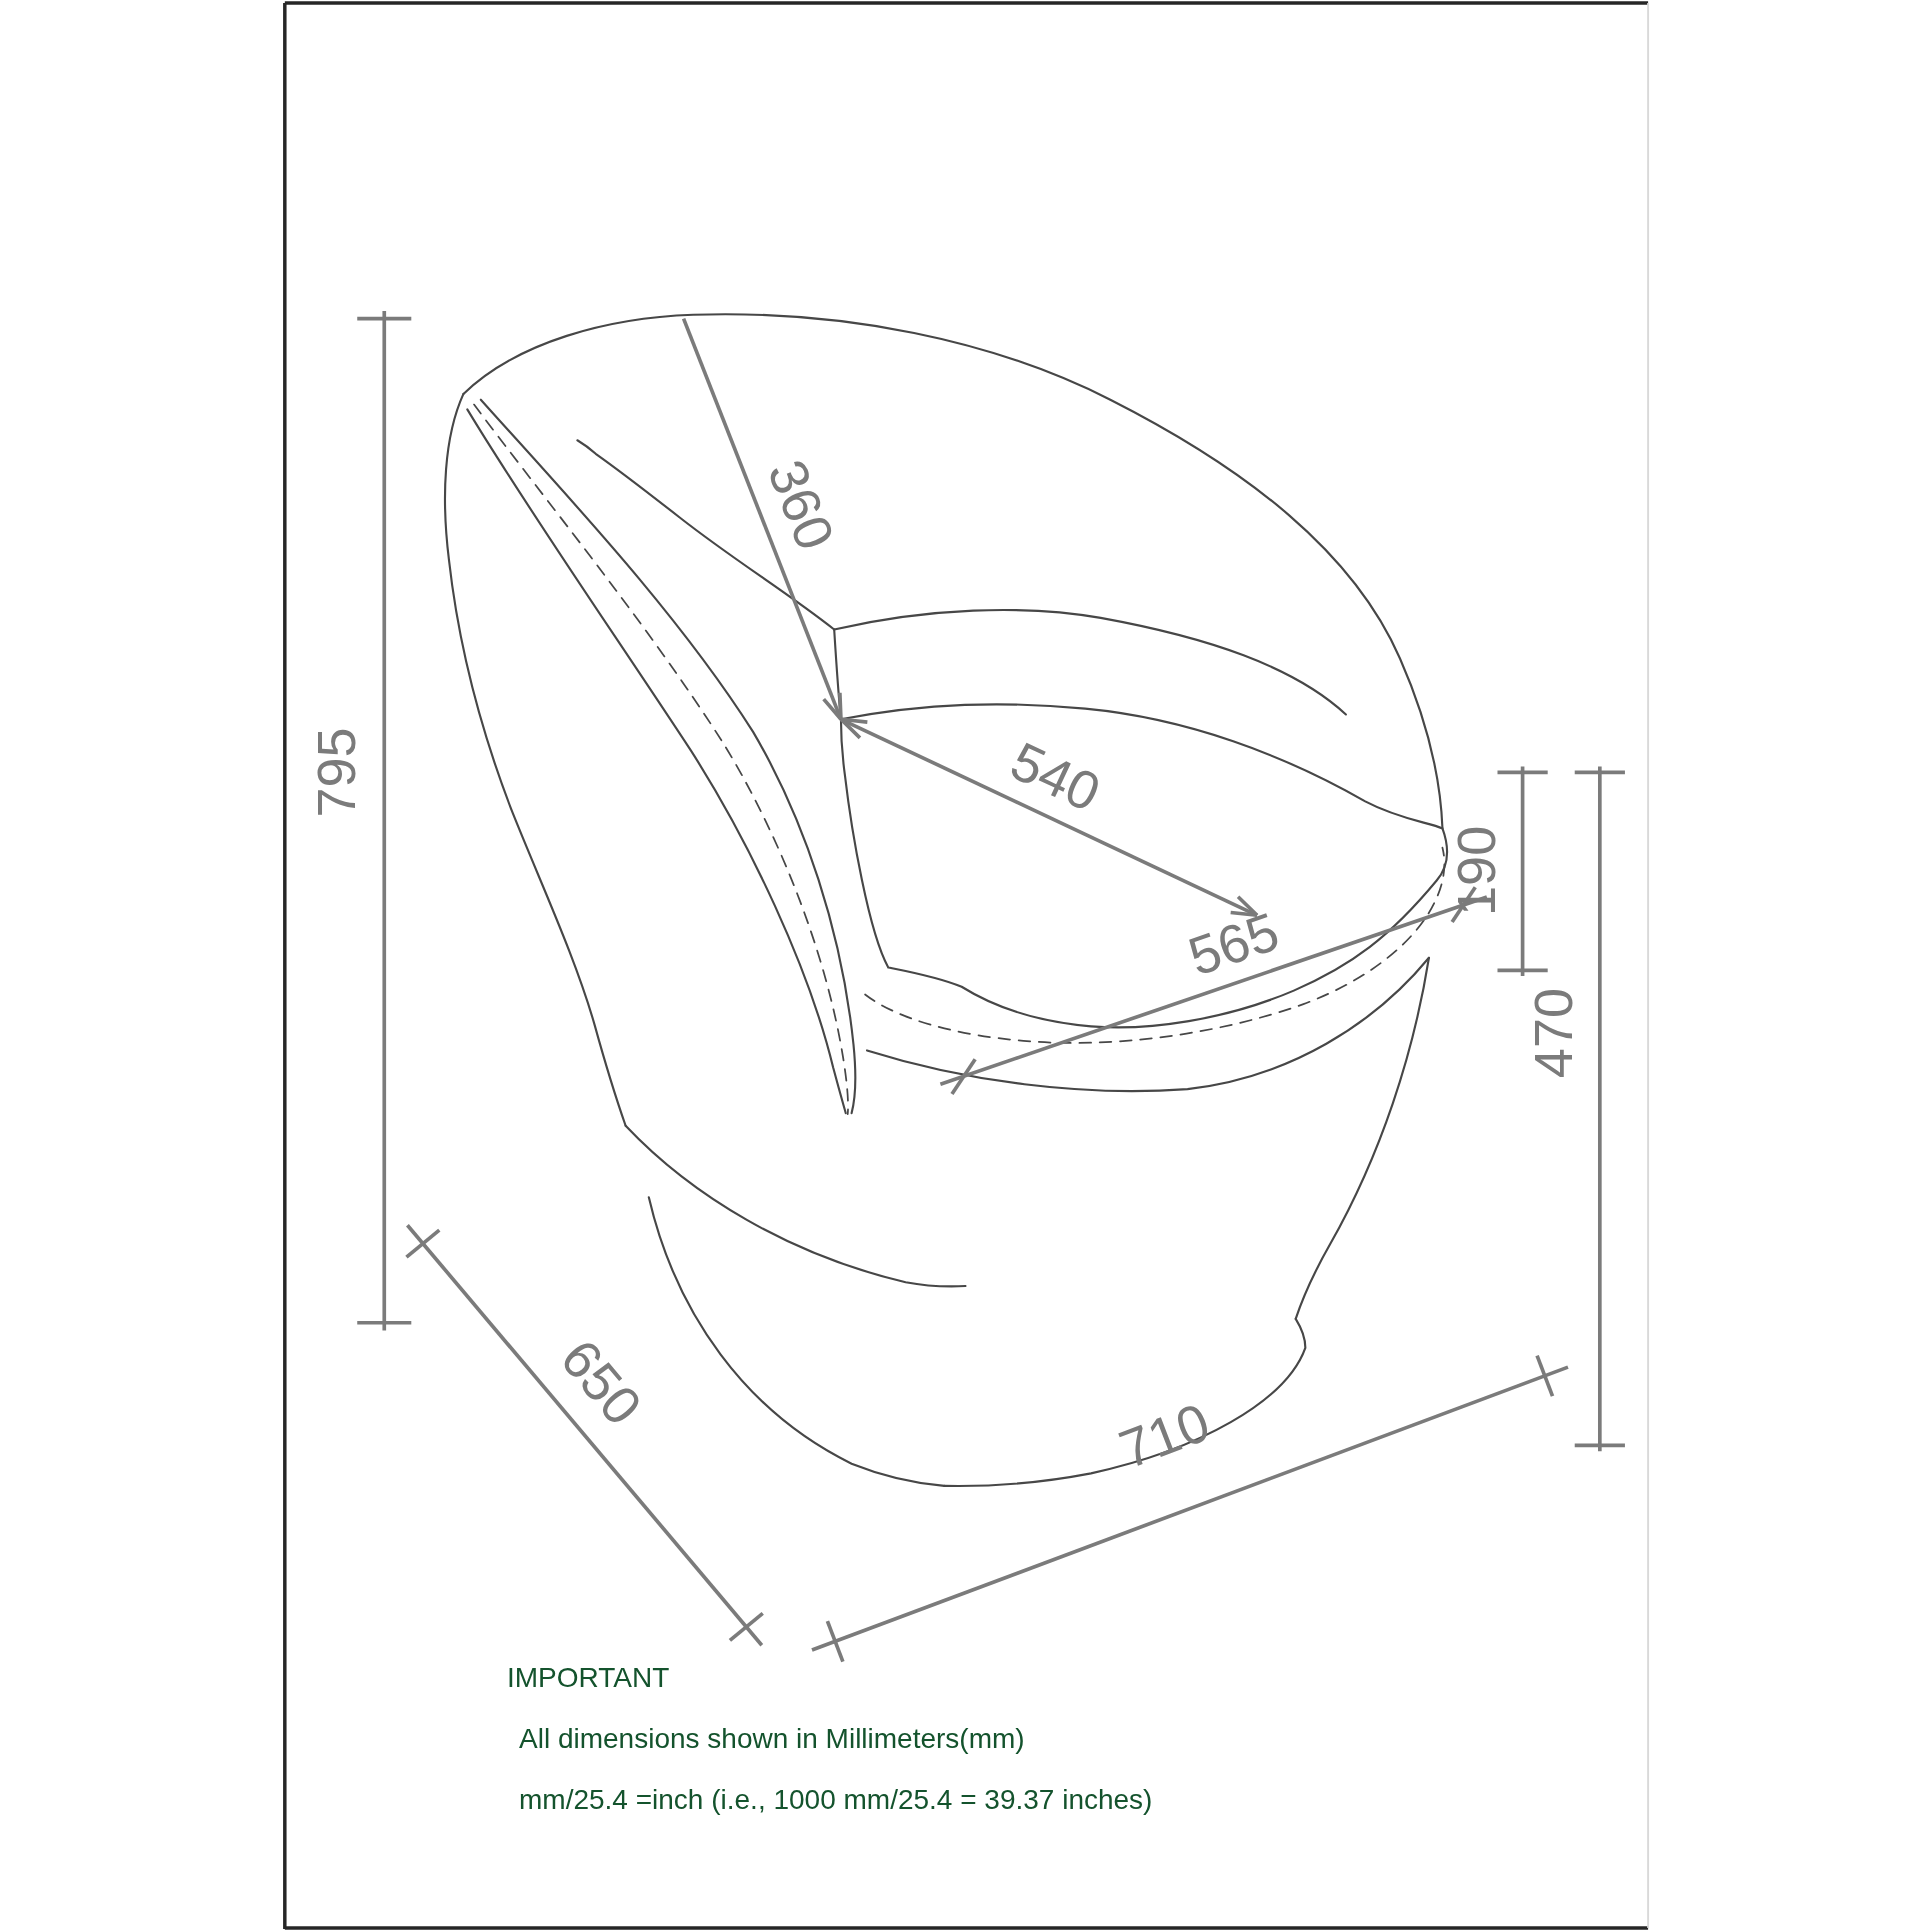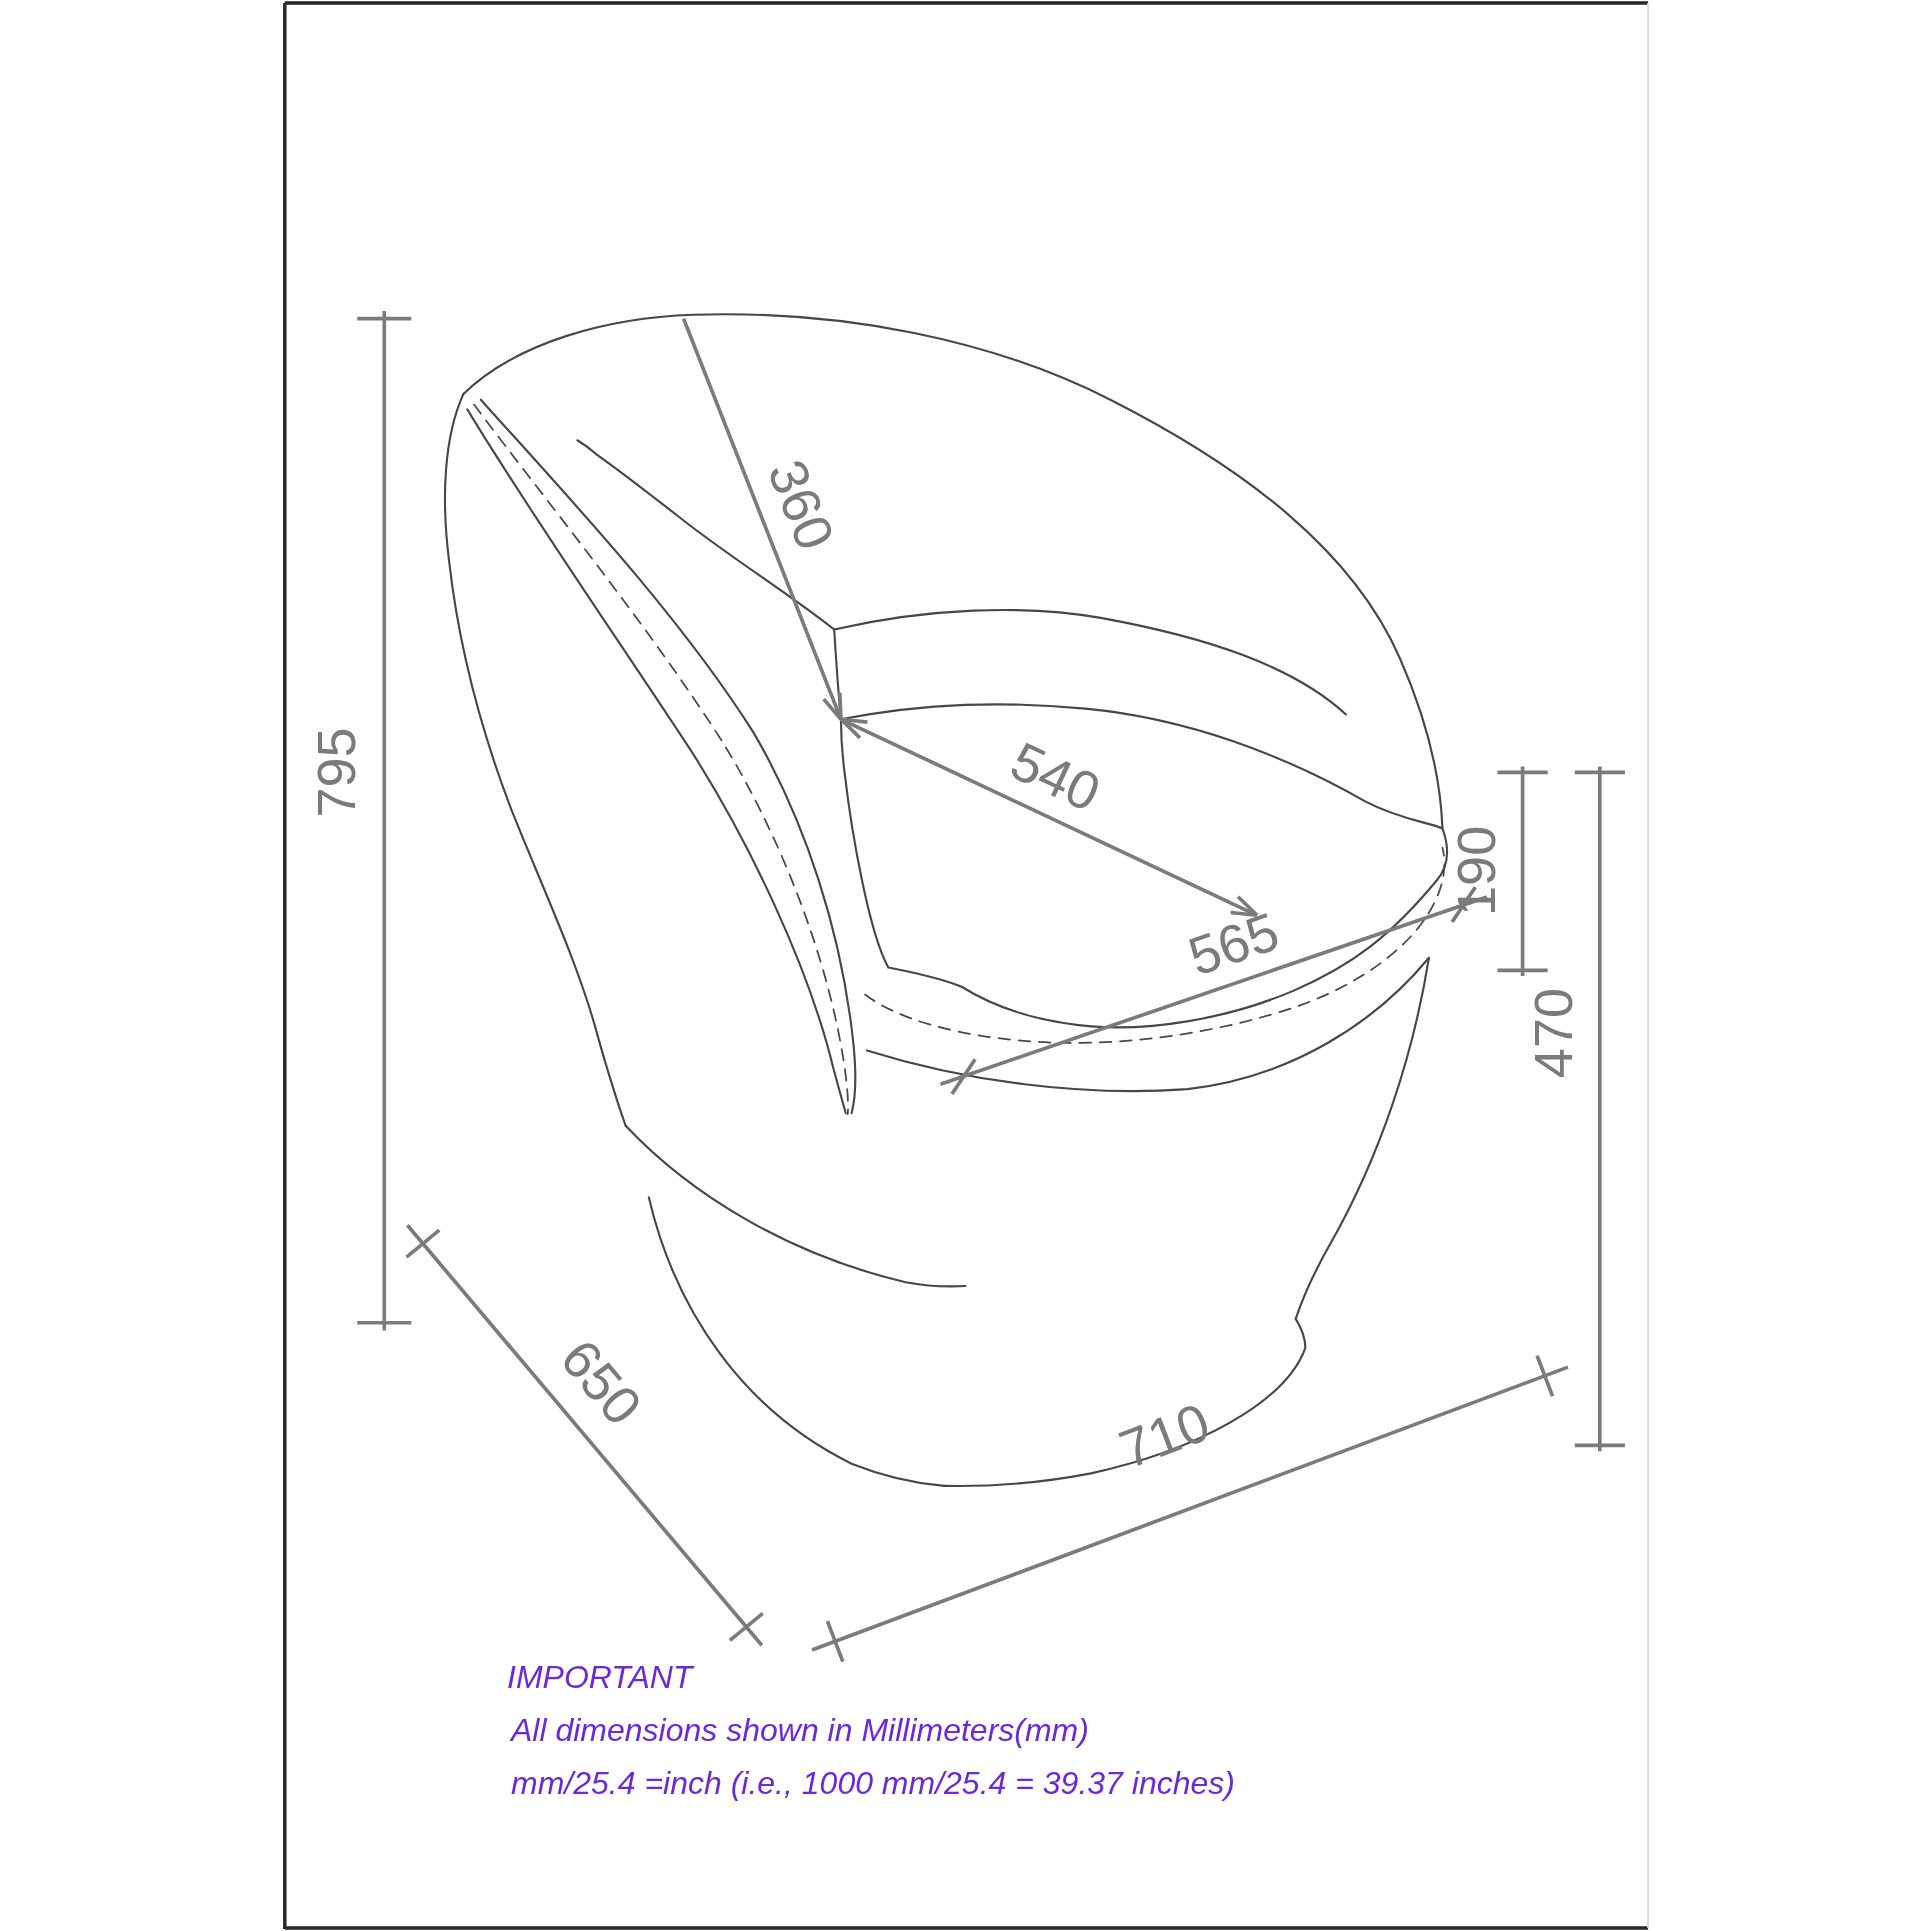--- a/index.html
+++ b/index.html
@@ -50,28 +50,27 @@
   }
   .border-line-faint {
     stroke: #d9d9d9;
     stroke-width: 2;
   }
   .note {
     position: absolute;
     left: 507px;
     top: 1653px;
     width: 1159px;
-    color: #6d28d9;
-    font-size: 32px;
+    color: #14532d;
+    font-size: 28px;
     line-height: 49px;
     white-space: nowrap;
-    font-style: italic;
   }
   .note .note-title { margin: 0 0 1.9px 0; }
-  .note p { margin: 4px; }
+  .note p { margin: 12px; }
 </style>
 </head>
 <body>
 
 <div class="page">
 
   <svg class="drawing-svg" viewBox="0 0 2000 2000">
     <defs>
       <marker id="arrowE" markerUnits="userSpaceOnUse" markerWidth="40" markerHeight="40" viewBox="-34 -14 40 28" refX="0" refY="0" orient="auto">
         <path d="M 0 0 L -26 -9 M 0 0 L -26 9" fill="none" stroke="#7b7b7b" stroke-width="3.8"></path>

